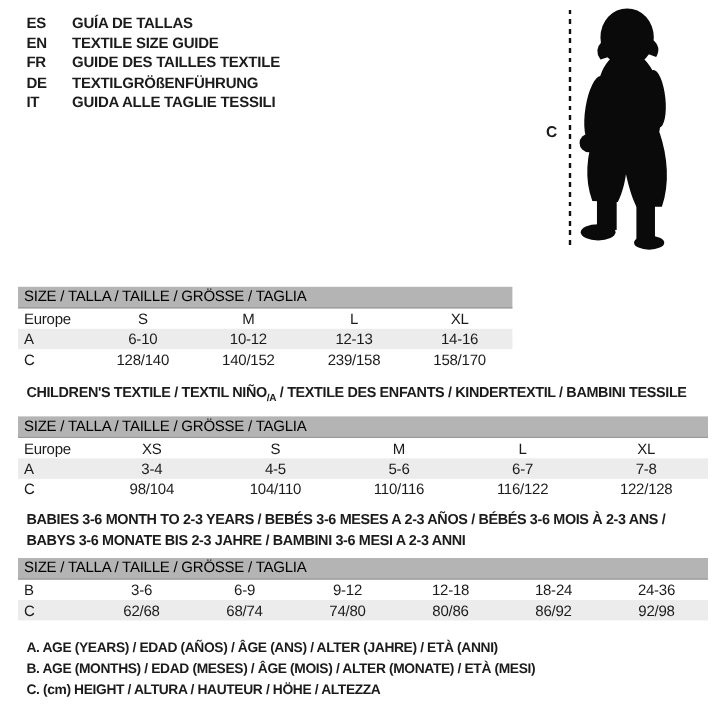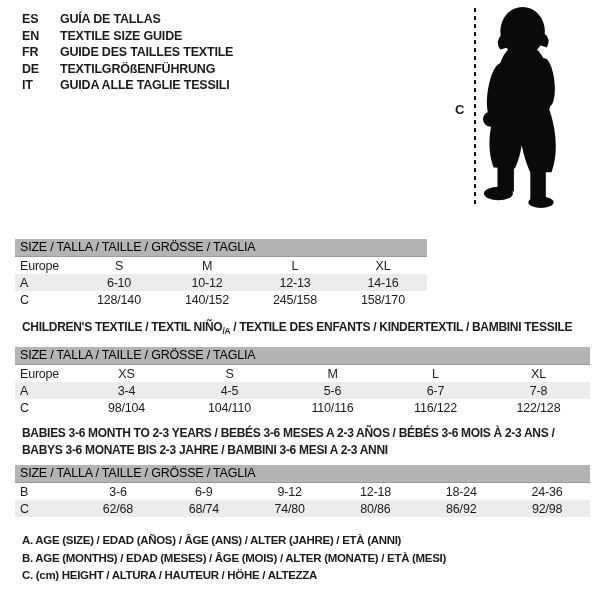--- a/index.html
+++ b/index.html
@@ -99,21 +99,21 @@
       <span class="tlabel">A</span>
       <span class="tcell">6-10</span>
       <span class="tcell">10-12</span>
       <span class="tcell">12-13</span>
       <span class="tcell">14-16</span>
     </div>
     <div class="trow">
       <span class="tlabel">C</span>
       <span class="tcell">128/140</span>
       <span class="tcell">140/152</span>
-      <span class="tcell">245/158</span>
+      <span class="tcell">239/158</span>
       <span class="tcell">158/170</span>
     </div>
   </div>
 
   <div class="section-heading" style="top:320px">
     <span>CHILDREN'S TEXTILE / TEXTIL NIÑO</span><span class="heading-sub">/A</span><span> / TEXTILE DES ENFANTS / KINDERTEXTIL / BAMBINI TESSILE</span>
   </div>
 
   <div class="size-table" style="top:347px; width:575px">
     <div class="band">SIZE / TALLA / TAILLE / GRÖSSE / TAGLIA</div>
@@ -162,18 +162,18 @@
       <span class="tcell">62/68</span>
       <span class="tcell">68/74</span>
       <span class="tcell">74/80</span>
       <span class="tcell">80/86</span>
       <span class="tcell">86/92</span>
       <span class="tcell">92/98</span>
     </div>
   </div>
 
   <div class="footnotes">
-    <div class="footnote">A. AGE (SIZE) / EDAD (AÑOS) / ÂGE (ANS) / ALTER (JAHRE) / ETÀ (ANNI)</div>
+    <div class="footnote">A. AGE (YEARS) / EDAD (AÑOS) / ÂGE (ANS) / ALTER (JAHRE) / ETÀ (ANNI)</div>
     <div class="footnote">B. AGE (MONTHS) / EDAD (MESES) / ÂGE (MOIS) / ALTER (MONATE) / ETÀ (MESI)</div>
     <div class="footnote">C. (cm) HEIGHT / ALTURA / HAUTEUR / HÖHE / ALTEZZA</div>
   </div>
 
 </div>
 
 </body></html>

